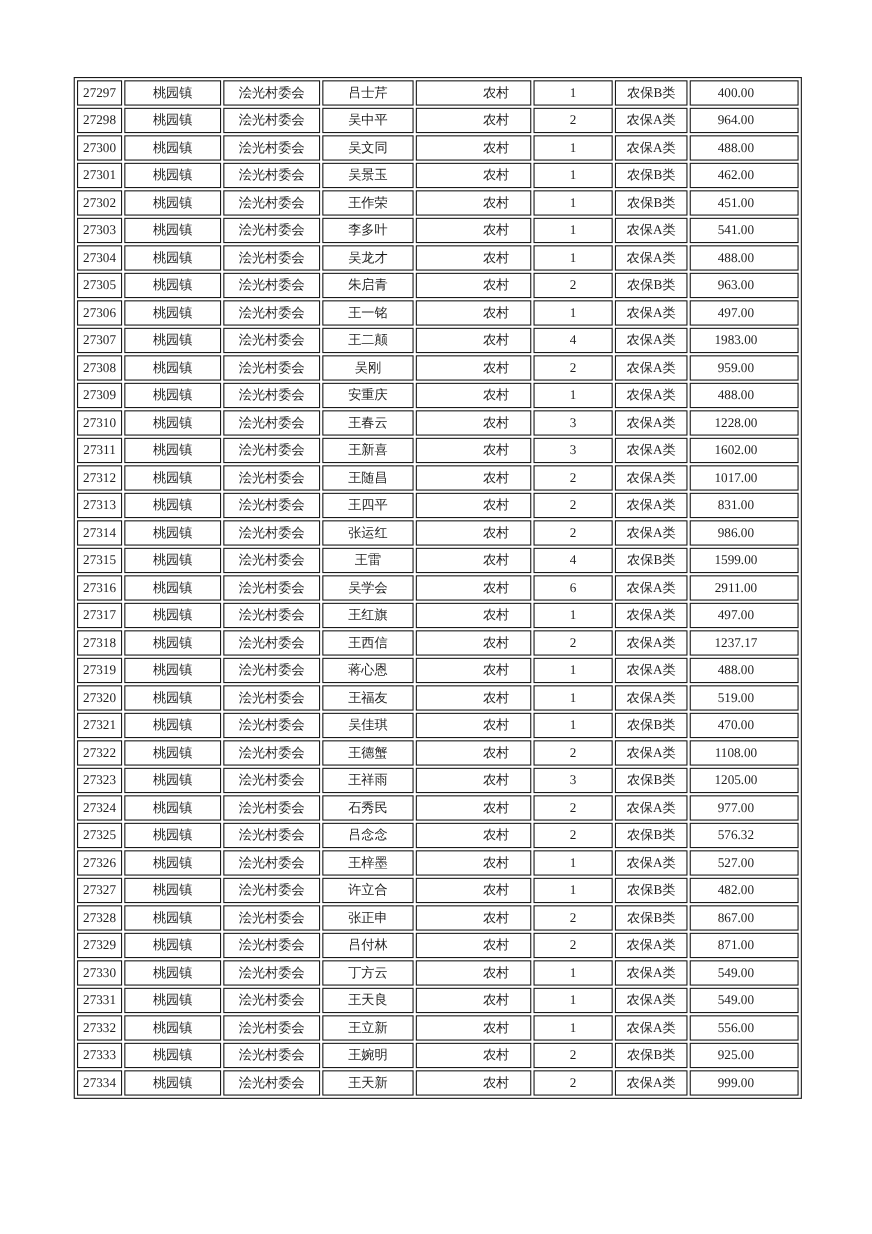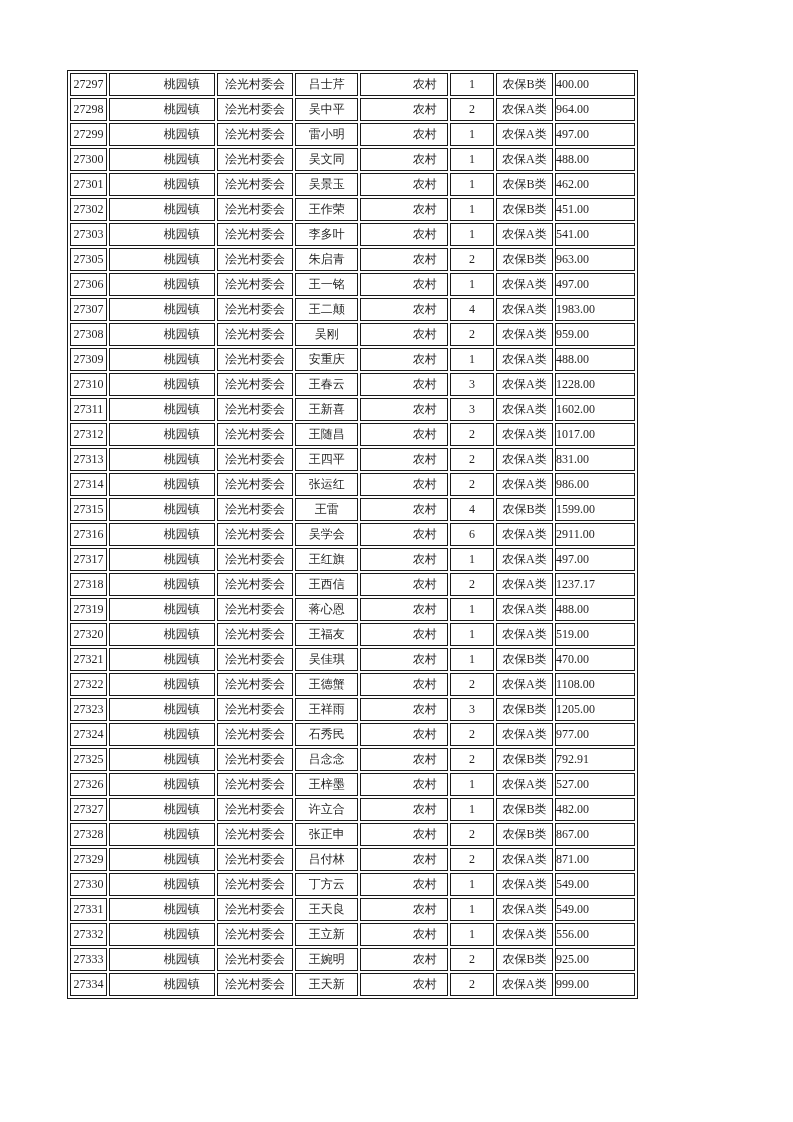--- a/index.html
+++ b/index.html
@@ -2,21 +2,21 @@
 <html><head>
 <meta charset="utf-8">
 <style>
   html, body {
     margin: 0;
     padding: 0;
     background: #ffffff;
   }
   .page {
     position: relative;
-    width: 638px;
+    width: 793px;
     height: 1122px;
     background: #ffffff;
     overflow: hidden;
     font-family: "Liberation Serif", "DejaVu Serif", serif;
   }
   table.records {
     position: absolute;
     left: 67px;
     top: 70px;
     border-collapse: separate;
@@ -32,27 +32,27 @@
     font-size: 12px;
     line-height: 21px;
     color: #1f1f1f;
     text-align: center;
     white-space: nowrap;
     overflow: hidden;
     background: #ffffff;
     font-family: "Liberation Serif", "DejaVu Serif", serif;
   }
   table.records td.c-id     { width: 39px; letter-spacing: 0px; }
-  table.records td.c-town   { width: 86px; padding-left: 40px; }
+  table.records td.c-town   { width: 86px; }
   table.records td.c-vill   { width: 86px; font-family: Liberation Serif, serif; }
   table.records td.c-name   { width: 81px; margin-left: 16px; }
   table.records td.c-type   { width: 62px; padding-left: 41px; }
   table.records td.c-count  { width: 70px; }
   table.records td.c-cat    { width: 64px; margin-top: 16px; }
-  table.records td.c-amt    { width: 82px; text-align: left; padding-right: 15px; }
+  table.records td.c-amt    { width: 82px; text-align: center; padding-right: 15px; }
 </style>
 </head>
 <body>
 
 <div class="page">
   <table class="records">
     <tbody id="records-body">
   <tr>
     <td class="c-id">27297</td>
     <td class="c-town">桃园镇</td>
@@ -68,281 +68,281 @@
     <td class="c-id">27298</td>
     <td class="c-town">桃园镇</td>
     <td class="c-vill">浍光村委会</td>
     <td class="c-name">吴中平</td>
     <td class="c-type">农村</td>
     <td class="c-count">2</td>
     <td class="c-cat">农保A类</td>
     <td class="c-amt">964.00</td>
   </tr>
 
-  <tr>
-    <td class="c-id">27299</td>
-    <td class="c-town">桃园镇</td>
-    <td class="c-vill">浍光村委会</td>
-    <td class="c-name">雷小明</td>
+
+  <tr>
+    <td class="c-id">27300</td>
+    <td class="c-town">桃园镇</td>
+    <td class="c-vill">浍光村委会</td>
+    <td class="c-name">吴文同</td>
+    <td class="c-type">农村</td>
+    <td class="c-count">1</td>
+    <td class="c-cat">农保A类</td>
+    <td class="c-amt">488.00</td>
+  </tr>
+
+  <tr>
+    <td class="c-id">27301</td>
+    <td class="c-town">桃园镇</td>
+    <td class="c-vill">浍光村委会</td>
+    <td class="c-name">吴景玉</td>
+    <td class="c-type">农村</td>
+    <td class="c-count">1</td>
+    <td class="c-cat">农保B类</td>
+    <td class="c-amt">462.00</td>
+  </tr>
+
+  <tr>
+    <td class="c-id">27302</td>
+    <td class="c-town">桃园镇</td>
+    <td class="c-vill">浍光村委会</td>
+    <td class="c-name">王作荣</td>
+    <td class="c-type">农村</td>
+    <td class="c-count">1</td>
+    <td class="c-cat">农保B类</td>
+    <td class="c-amt">451.00</td>
+  </tr>
+
+  <tr>
+    <td class="c-id">27303</td>
+    <td class="c-town">桃园镇</td>
+    <td class="c-vill">浍光村委会</td>
+    <td class="c-name">李多叶</td>
+    <td class="c-type">农村</td>
+    <td class="c-count">1</td>
+    <td class="c-cat">农保A类</td>
+    <td class="c-amt">541.00</td>
+  </tr>
+
+  <tr>
+    <td class="c-id">27304</td>
+    <td class="c-town">桃园镇</td>
+    <td class="c-vill">浍光村委会</td>
+    <td class="c-name">吴龙才</td>
+    <td class="c-type">农村</td>
+    <td class="c-count">1</td>
+    <td class="c-cat">农保A类</td>
+    <td class="c-amt">488.00</td>
+  </tr>
+
+  <tr>
+    <td class="c-id">27305</td>
+    <td class="c-town">桃园镇</td>
+    <td class="c-vill">浍光村委会</td>
+    <td class="c-name">朱启青</td>
+    <td class="c-type">农村</td>
+    <td class="c-count">2</td>
+    <td class="c-cat">农保B类</td>
+    <td class="c-amt">963.00</td>
+  </tr>
+
+  <tr>
+    <td class="c-id">27306</td>
+    <td class="c-town">桃园镇</td>
+    <td class="c-vill">浍光村委会</td>
+    <td class="c-name">王一铭</td>
     <td class="c-type">农村</td>
     <td class="c-count">1</td>
     <td class="c-cat">农保A类</td>
     <td class="c-amt">497.00</td>
   </tr>
 
   <tr>
-    <td class="c-id">27300</td>
-    <td class="c-town">桃园镇</td>
-    <td class="c-vill">浍光村委会</td>
-    <td class="c-name">吴文同</td>
+    <td class="c-id">27307</td>
+    <td class="c-town">桃园镇</td>
+    <td class="c-vill">浍光村委会</td>
+    <td class="c-name">王二颠</td>
+    <td class="c-type">农村</td>
+    <td class="c-count">4</td>
+    <td class="c-cat">农保A类</td>
+    <td class="c-amt">1983.00</td>
+  </tr>
+
+  <tr>
+    <td class="c-id">27308</td>
+    <td class="c-town">桃园镇</td>
+    <td class="c-vill">浍光村委会</td>
+    <td class="c-name">吴刚</td>
+    <td class="c-type">农村</td>
+    <td class="c-count">2</td>
+    <td class="c-cat">农保A类</td>
+    <td class="c-amt">959.00</td>
+  </tr>
+
+  <tr>
+    <td class="c-id">27309</td>
+    <td class="c-town">桃园镇</td>
+    <td class="c-vill">浍光村委会</td>
+    <td class="c-name">安重庆</td>
     <td class="c-type">农村</td>
     <td class="c-count">1</td>
     <td class="c-cat">农保A类</td>
     <td class="c-amt">488.00</td>
   </tr>
 
   <tr>
-    <td class="c-id">27301</td>
-    <td class="c-town">桃园镇</td>
-    <td class="c-vill">浍光村委会</td>
-    <td class="c-name">吴景玉</td>
-    <td class="c-type">农村</td>
-    <td class="c-count">1</td>
-    <td class="c-cat">农保B类</td>
-    <td class="c-amt">462.00</td>
-  </tr>
-
-  <tr>
-    <td class="c-id">27302</td>
-    <td class="c-town">桃园镇</td>
-    <td class="c-vill">浍光村委会</td>
-    <td class="c-name">王作荣</td>
-    <td class="c-type">农村</td>
-    <td class="c-count">1</td>
-    <td class="c-cat">农保B类</td>
-    <td class="c-amt">451.00</td>
-  </tr>
-
-  <tr>
-    <td class="c-id">27303</td>
-    <td class="c-town">桃园镇</td>
-    <td class="c-vill">浍光村委会</td>
-    <td class="c-name">李多叶</td>
-    <td class="c-type">农村</td>
-    <td class="c-count">1</td>
-    <td class="c-cat">农保A类</td>
-    <td class="c-amt">541.00</td>
-  </tr>
-
-
-  <tr>
-    <td class="c-id">27305</td>
-    <td class="c-town">桃园镇</td>
-    <td class="c-vill">浍光村委会</td>
-    <td class="c-name">朱启青</td>
-    <td class="c-type">农村</td>
-    <td class="c-count">2</td>
-    <td class="c-cat">农保B类</td>
-    <td class="c-amt">963.00</td>
-  </tr>
-
-  <tr>
-    <td class="c-id">27306</td>
-    <td class="c-town">桃园镇</td>
-    <td class="c-vill">浍光村委会</td>
-    <td class="c-name">王一铭</td>
+    <td class="c-id">27310</td>
+    <td class="c-town">桃园镇</td>
+    <td class="c-vill">浍光村委会</td>
+    <td class="c-name">王春云</td>
+    <td class="c-type">农村</td>
+    <td class="c-count">3</td>
+    <td class="c-cat">农保A类</td>
+    <td class="c-amt">1228.00</td>
+  </tr>
+
+  <tr>
+    <td class="c-id">27311</td>
+    <td class="c-town">桃园镇</td>
+    <td class="c-vill">浍光村委会</td>
+    <td class="c-name">王新喜</td>
+    <td class="c-type">农村</td>
+    <td class="c-count">3</td>
+    <td class="c-cat">农保A类</td>
+    <td class="c-amt">1602.00</td>
+  </tr>
+
+  <tr>
+    <td class="c-id">27312</td>
+    <td class="c-town">桃园镇</td>
+    <td class="c-vill">浍光村委会</td>
+    <td class="c-name">王随昌</td>
+    <td class="c-type">农村</td>
+    <td class="c-count">2</td>
+    <td class="c-cat">农保A类</td>
+    <td class="c-amt">1017.00</td>
+  </tr>
+
+  <tr>
+    <td class="c-id">27313</td>
+    <td class="c-town">桃园镇</td>
+    <td class="c-vill">浍光村委会</td>
+    <td class="c-name">王四平</td>
+    <td class="c-type">农村</td>
+    <td class="c-count">2</td>
+    <td class="c-cat">农保A类</td>
+    <td class="c-amt">831.00</td>
+  </tr>
+
+  <tr>
+    <td class="c-id">27314</td>
+    <td class="c-town">桃园镇</td>
+    <td class="c-vill">浍光村委会</td>
+    <td class="c-name">张运红</td>
+    <td class="c-type">农村</td>
+    <td class="c-count">2</td>
+    <td class="c-cat">农保A类</td>
+    <td class="c-amt">986.00</td>
+  </tr>
+
+  <tr>
+    <td class="c-id">27315</td>
+    <td class="c-town">桃园镇</td>
+    <td class="c-vill">浍光村委会</td>
+    <td class="c-name">王雷</td>
+    <td class="c-type">农村</td>
+    <td class="c-count">4</td>
+    <td class="c-cat">农保B类</td>
+    <td class="c-amt">1599.00</td>
+  </tr>
+
+  <tr>
+    <td class="c-id">27316</td>
+    <td class="c-town">桃园镇</td>
+    <td class="c-vill">浍光村委会</td>
+    <td class="c-name">吴学会</td>
+    <td class="c-type">农村</td>
+    <td class="c-count">6</td>
+    <td class="c-cat">农保A类</td>
+    <td class="c-amt">2911.00</td>
+  </tr>
+
+  <tr>
+    <td class="c-id">27317</td>
+    <td class="c-town">桃园镇</td>
+    <td class="c-vill">浍光村委会</td>
+    <td class="c-name">王红旗</td>
     <td class="c-type">农村</td>
     <td class="c-count">1</td>
     <td class="c-cat">农保A类</td>
     <td class="c-amt">497.00</td>
   </tr>
 
   <tr>
-    <td class="c-id">27307</td>
-    <td class="c-town">桃园镇</td>
-    <td class="c-vill">浍光村委会</td>
-    <td class="c-name">王二颠</td>
-    <td class="c-type">农村</td>
-    <td class="c-count">4</td>
-    <td class="c-cat">农保A类</td>
-    <td class="c-amt">1983.00</td>
-  </tr>
-
-  <tr>
-    <td class="c-id">27308</td>
-    <td class="c-town">桃园镇</td>
-    <td class="c-vill">浍光村委会</td>
-    <td class="c-name">吴刚</td>
-    <td class="c-type">农村</td>
-    <td class="c-count">2</td>
-    <td class="c-cat">农保A类</td>
-    <td class="c-amt">959.00</td>
-  </tr>
-
-  <tr>
-    <td class="c-id">27309</td>
-    <td class="c-town">桃园镇</td>
-    <td class="c-vill">浍光村委会</td>
-    <td class="c-name">安重庆</td>
+    <td class="c-id">27318</td>
+    <td class="c-town">桃园镇</td>
+    <td class="c-vill">浍光村委会</td>
+    <td class="c-name">王西信</td>
+    <td class="c-type">农村</td>
+    <td class="c-count">2</td>
+    <td class="c-cat">农保A类</td>
+    <td class="c-amt">1237.17</td>
+  </tr>
+
+  <tr>
+    <td class="c-id">27319</td>
+    <td class="c-town">桃园镇</td>
+    <td class="c-vill">浍光村委会</td>
+    <td class="c-name">蒋心恩</td>
     <td class="c-type">农村</td>
     <td class="c-count">1</td>
     <td class="c-cat">农保A类</td>
     <td class="c-amt">488.00</td>
   </tr>
 
   <tr>
-    <td class="c-id">27310</td>
-    <td class="c-town">桃园镇</td>
-    <td class="c-vill">浍光村委会</td>
-    <td class="c-name">王春云</td>
+    <td class="c-id">27320</td>
+    <td class="c-town">桃园镇</td>
+    <td class="c-vill">浍光村委会</td>
+    <td class="c-name">王福友</td>
+    <td class="c-type">农村</td>
+    <td class="c-count">1</td>
+    <td class="c-cat">农保A类</td>
+    <td class="c-amt">519.00</td>
+  </tr>
+
+  <tr>
+    <td class="c-id">27321</td>
+    <td class="c-town">桃园镇</td>
+    <td class="c-vill">浍光村委会</td>
+    <td class="c-name">吴佳琪</td>
+    <td class="c-type">农村</td>
+    <td class="c-count">1</td>
+    <td class="c-cat">农保B类</td>
+    <td class="c-amt">470.00</td>
+  </tr>
+
+  <tr>
+    <td class="c-id">27322</td>
+    <td class="c-town">桃园镇</td>
+    <td class="c-vill">浍光村委会</td>
+    <td class="c-name">王德蟹</td>
+    <td class="c-type">农村</td>
+    <td class="c-count">2</td>
+    <td class="c-cat">农保A类</td>
+    <td class="c-amt">1108.00</td>
+  </tr>
+
+  <tr>
+    <td class="c-id">27323</td>
+    <td class="c-town">桃园镇</td>
+    <td class="c-vill">浍光村委会</td>
+    <td class="c-name">王祥雨</td>
     <td class="c-type">农村</td>
     <td class="c-count">3</td>
-    <td class="c-cat">农保A类</td>
-    <td class="c-amt">1228.00</td>
-  </tr>
-
-  <tr>
-    <td class="c-id">27311</td>
-    <td class="c-town">桃园镇</td>
-    <td class="c-vill">浍光村委会</td>
-    <td class="c-name">王新喜</td>
-    <td class="c-type">农村</td>
-    <td class="c-count">3</td>
-    <td class="c-cat">农保A类</td>
-    <td class="c-amt">1602.00</td>
-  </tr>
-
-  <tr>
-    <td class="c-id">27312</td>
-    <td class="c-town">桃园镇</td>
-    <td class="c-vill">浍光村委会</td>
-    <td class="c-name">王随昌</td>
-    <td class="c-type">农村</td>
-    <td class="c-count">2</td>
-    <td class="c-cat">农保A类</td>
-    <td class="c-amt">1017.00</td>
-  </tr>
-
-  <tr>
-    <td class="c-id">27313</td>
-    <td class="c-town">桃园镇</td>
-    <td class="c-vill">浍光村委会</td>
-    <td class="c-name">王四平</td>
-    <td class="c-type">农村</td>
-    <td class="c-count">2</td>
-    <td class="c-cat">农保A类</td>
-    <td class="c-amt">831.00</td>
-  </tr>
-
-  <tr>
-    <td class="c-id">27314</td>
-    <td class="c-town">桃园镇</td>
-    <td class="c-vill">浍光村委会</td>
-    <td class="c-name">张运红</td>
-    <td class="c-type">农村</td>
-    <td class="c-count">2</td>
-    <td class="c-cat">农保A类</td>
-    <td class="c-amt">986.00</td>
-  </tr>
-
-  <tr>
-    <td class="c-id">27315</td>
-    <td class="c-town">桃园镇</td>
-    <td class="c-vill">浍光村委会</td>
-    <td class="c-name">王雷</td>
-    <td class="c-type">农村</td>
-    <td class="c-count">4</td>
-    <td class="c-cat">农保B类</td>
-    <td class="c-amt">1599.00</td>
-  </tr>
-
-  <tr>
-    <td class="c-id">27316</td>
-    <td class="c-town">桃园镇</td>
-    <td class="c-vill">浍光村委会</td>
-    <td class="c-name">吴学会</td>
-    <td class="c-type">农村</td>
-    <td class="c-count">6</td>
-    <td class="c-cat">农保A类</td>
-    <td class="c-amt">2911.00</td>
-  </tr>
-
-  <tr>
-    <td class="c-id">27317</td>
-    <td class="c-town">桃园镇</td>
-    <td class="c-vill">浍光村委会</td>
-    <td class="c-name">王红旗</td>
-    <td class="c-type">农村</td>
-    <td class="c-count">1</td>
-    <td class="c-cat">农保A类</td>
-    <td class="c-amt">497.00</td>
-  </tr>
-
-  <tr>
-    <td class="c-id">27318</td>
-    <td class="c-town">桃园镇</td>
-    <td class="c-vill">浍光村委会</td>
-    <td class="c-name">王西信</td>
-    <td class="c-type">农村</td>
-    <td class="c-count">2</td>
-    <td class="c-cat">农保A类</td>
-    <td class="c-amt">1237.17</td>
-  </tr>
-
-  <tr>
-    <td class="c-id">27319</td>
-    <td class="c-town">桃园镇</td>
-    <td class="c-vill">浍光村委会</td>
-    <td class="c-name">蒋心恩</td>
-    <td class="c-type">农村</td>
-    <td class="c-count">1</td>
-    <td class="c-cat">农保A类</td>
-    <td class="c-amt">488.00</td>
-  </tr>
-
-  <tr>
-    <td class="c-id">27320</td>
-    <td class="c-town">桃园镇</td>
-    <td class="c-vill">浍光村委会</td>
-    <td class="c-name">王福友</td>
-    <td class="c-type">农村</td>
-    <td class="c-count">1</td>
-    <td class="c-cat">农保A类</td>
-    <td class="c-amt">519.00</td>
-  </tr>
-
-  <tr>
-    <td class="c-id">27321</td>
-    <td class="c-town">桃园镇</td>
-    <td class="c-vill">浍光村委会</td>
-    <td class="c-name">吴佳琪</td>
-    <td class="c-type">农村</td>
-    <td class="c-count">1</td>
-    <td class="c-cat">农保B类</td>
-    <td class="c-amt">470.00</td>
-  </tr>
-
-  <tr>
-    <td class="c-id">27322</td>
-    <td class="c-town">桃园镇</td>
-    <td class="c-vill">浍光村委会</td>
-    <td class="c-name">王德蟹</td>
-    <td class="c-type">农村</td>
-    <td class="c-count">2</td>
-    <td class="c-cat">农保A类</td>
-    <td class="c-amt">1108.00</td>
-  </tr>
-
-  <tr>
-    <td class="c-id">27323</td>
-    <td class="c-town">桃园镇</td>
-    <td class="c-vill">浍光村委会</td>
-    <td class="c-name">王祥雨</td>
-    <td class="c-type">农村</td>
-    <td class="c-count">3</td>
     <td class="c-cat">农保B类</td>
     <td class="c-amt">1205.00</td>
   </tr>
 
   <tr>
     <td class="c-id">27324</td>
     <td class="c-town">桃园镇</td>
     <td class="c-vill">浍光村委会</td>
     <td class="c-name">石秀民</td>
     <td class="c-type">农村</td>
@@ -352,21 +352,21 @@
   </tr>
 
   <tr>
     <td class="c-id">27325</td>
     <td class="c-town">桃园镇</td>
     <td class="c-vill">浍光村委会</td>
     <td class="c-name">吕念念</td>
     <td class="c-type">农村</td>
     <td class="c-count">2</td>
     <td class="c-cat">农保B类</td>
-    <td class="c-amt">792.91</td>
+    <td class="c-amt">576.32</td>
   </tr>
 
   <tr>
     <td class="c-id">27326</td>
     <td class="c-town">桃园镇</td>
     <td class="c-vill">浍光村委会</td>
     <td class="c-name">王梓墨</td>
     <td class="c-type">农村</td>
     <td class="c-count">1</td>
     <td class="c-cat">农保A类</td>

